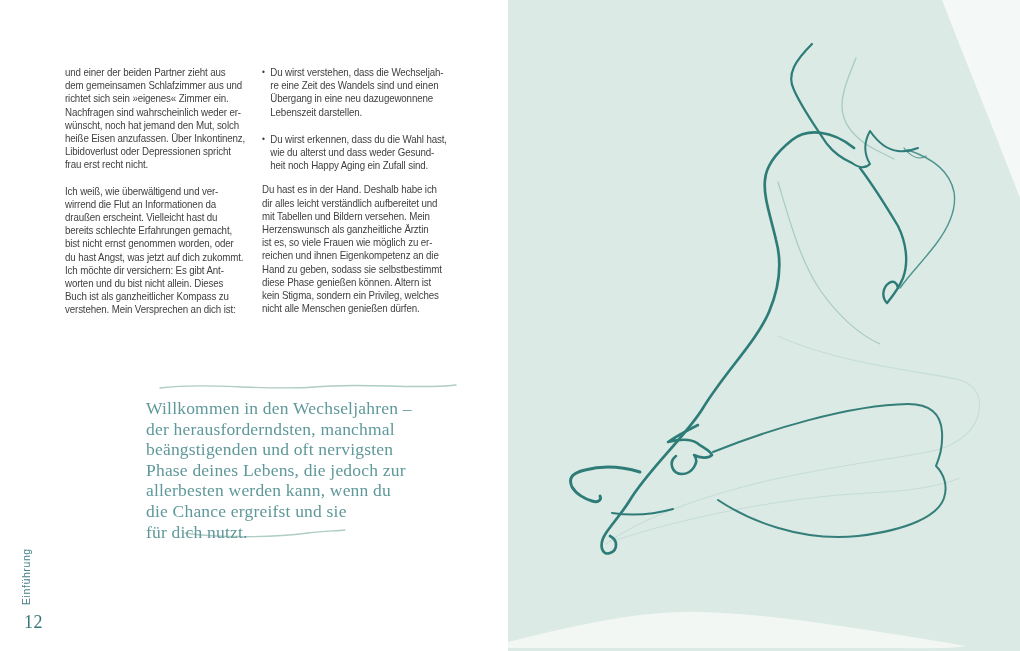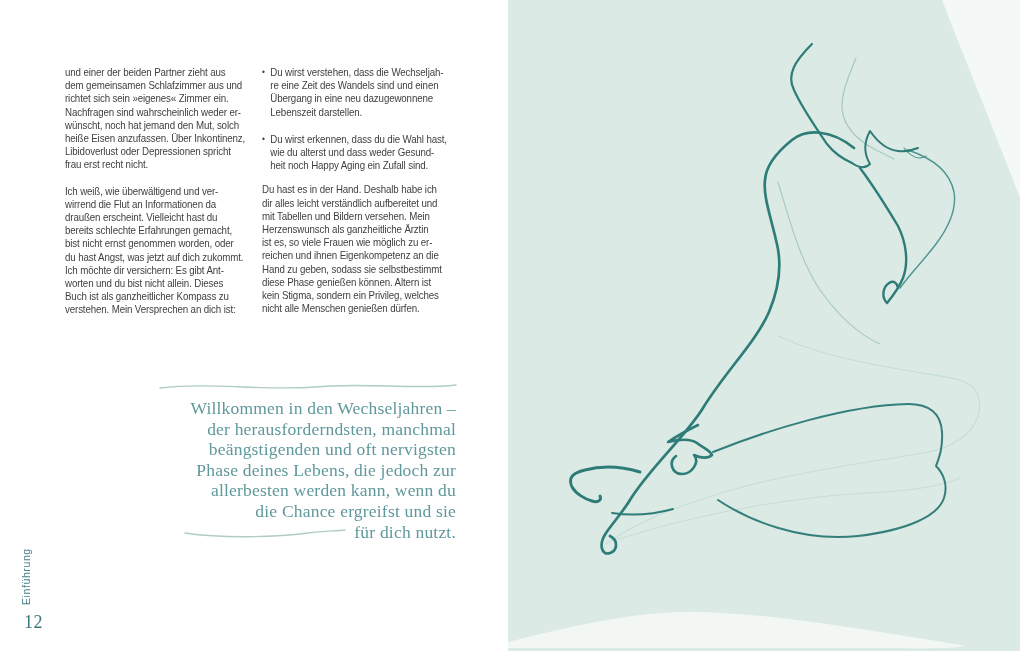--- a/index.html
+++ b/index.html
@@ -14,21 +14,21 @@
              letter-spacing:-0.15px; transform:scaleX(0.92); transform-origin:0 0; }
   .col1 { left:65px; width:205px; }
   .col2 { left:262px; width:215px; }
   .bodycol p { white-space:pre-line; }
   .col1 .para2 { margin-top:13px; }
   .bullet-item { display:flex; }
   .bullet-item + .bullet-item { margin-top:14px; }
   .bullet-glyph { width:9px; flex:0 0 9px; font-size:9px; line-height:13.2px; color:#3f3f40; }
   .col2 .para { margin-top:11px; }
 
-  .quote { position:absolute; left:146px; top:398px; width:310px; text-align:right;
+  .quote { position:absolute; left:146px; top:398px; width:310px; text-align:left;
            font-family:"Liberation Serif", serif; font-weight:400;
            color:#5f989a; font-size:17.5px; line-height:20.6px; letter-spacing:0.2px;
            white-space:pre-line; }
 
   .wave { position:absolute; }
   .wave-top { left:159px; top:379px; }
   .wave-bottom { left:183px; top:527px; }
 
   .side-label { position:absolute; left:20px; top:521px; height:84px;
                 writing-mode:vertical-rl; transform:rotate(180deg);

